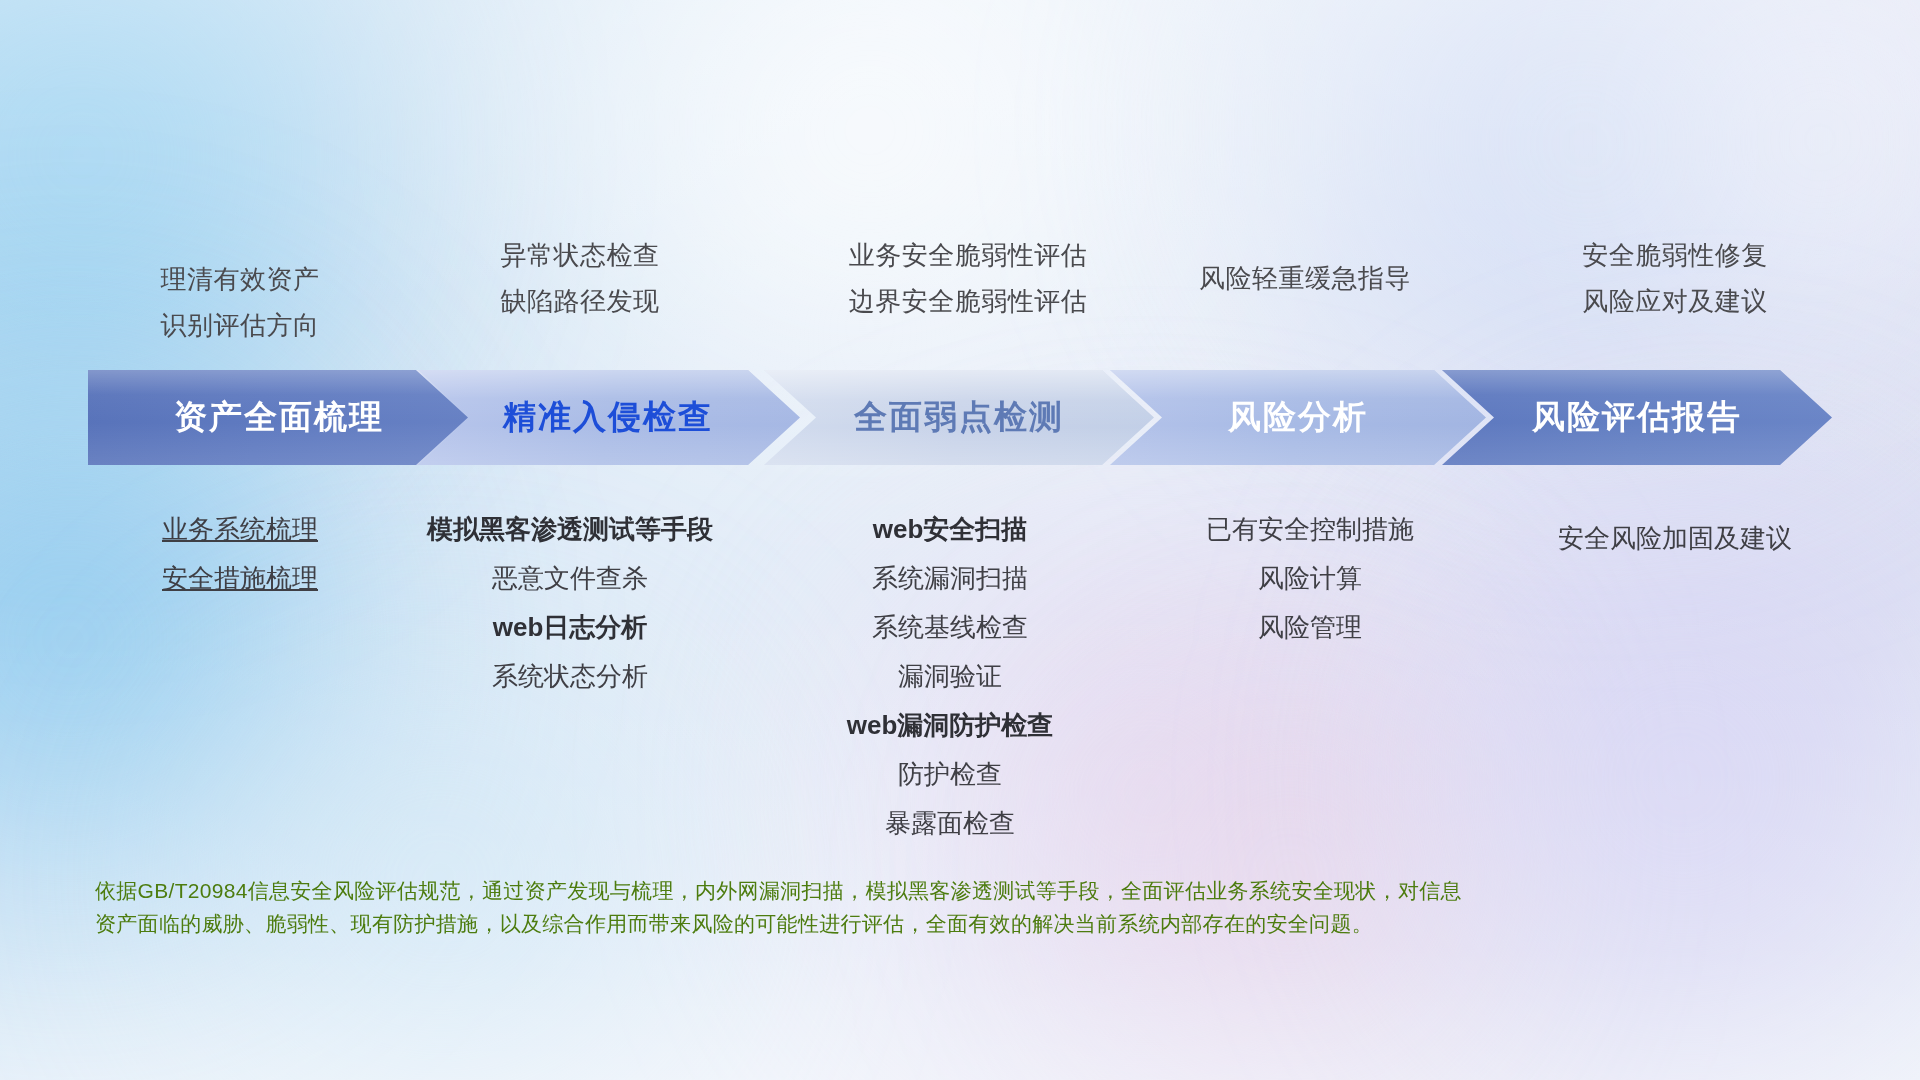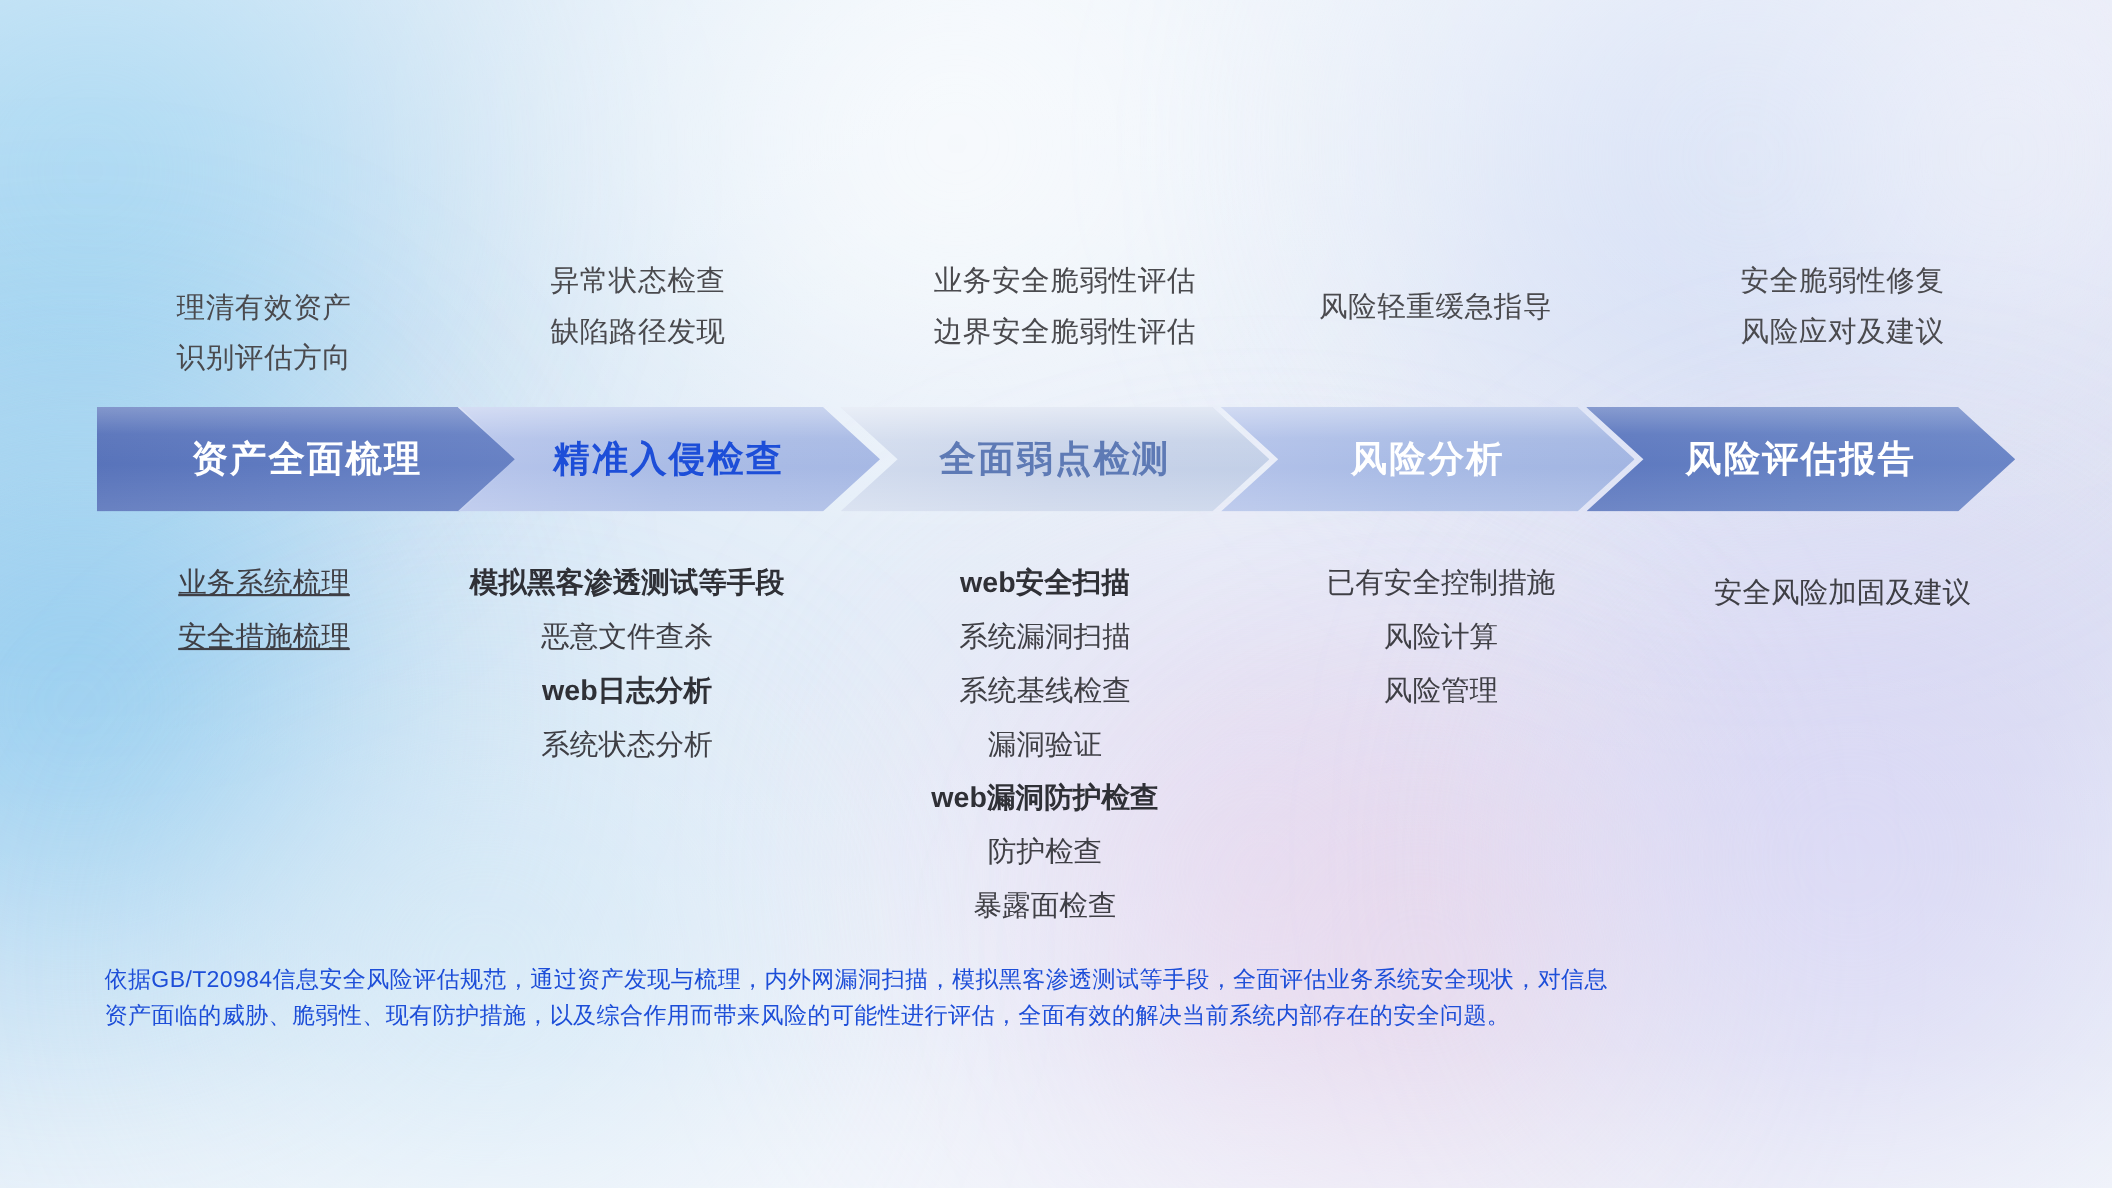--- a/index.html
+++ b/index.html
@@ -36,21 +36,21 @@
   .chev .gloss{position:absolute;inset:0;z-index:2;pointer-events:none;}
 
   
   .botlist{position:absolute;text-align:center;color:#3f3f45;font-size:26px;line-height:49px;white-space:nowrap;}
   .botlist .it{font-weight:400;}
   .botlist .it.strong{font-weight:700;color:#2f3036;}
 
   
   #footer{
     position:absolute;left:95px;top:874px;width:1560px;
-    color:#1d4ed8;font-size:21px;line-height:33px;letter-spacing:.3px;
+    color:#4d7c0f;font-size:21px;line-height:33px;letter-spacing:.3px;
     text-align:left;
   }
   #footer div{white-space:nowrap;}
 </style>
 </head>
 <body>
 
 <div id="bg">
   <div class="base"></div>
   <div class="bl" style="left:-260px;top:-160px;width:760px;height:700px;background:radial-gradient(circle at 45% 45%,rgba(140,205,240,.95),rgba(150,205,240,0) 68%);"></div>

